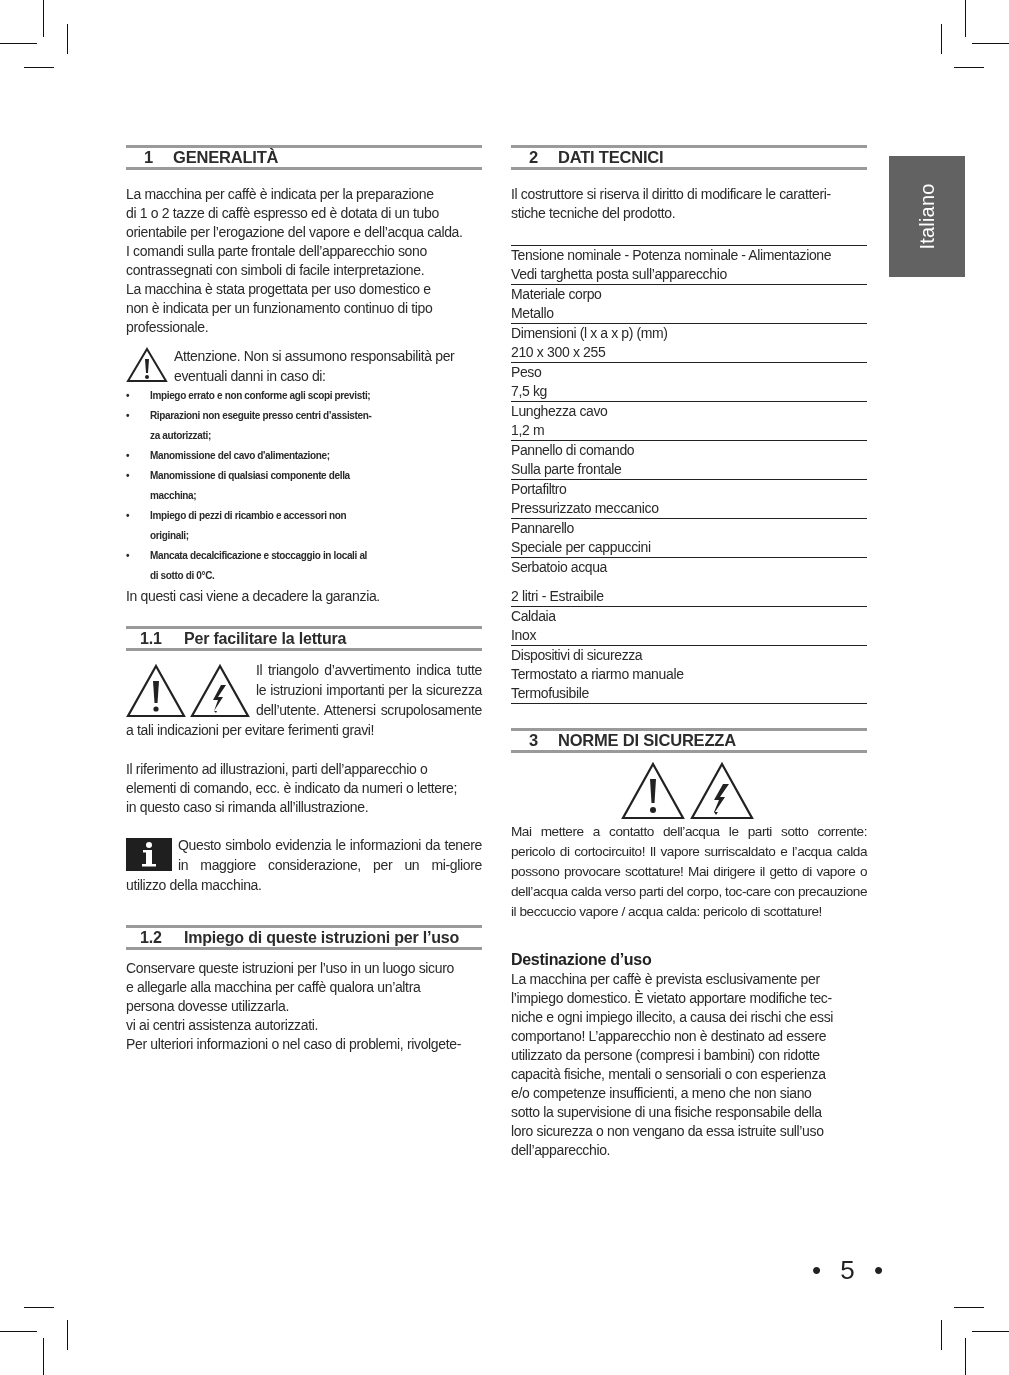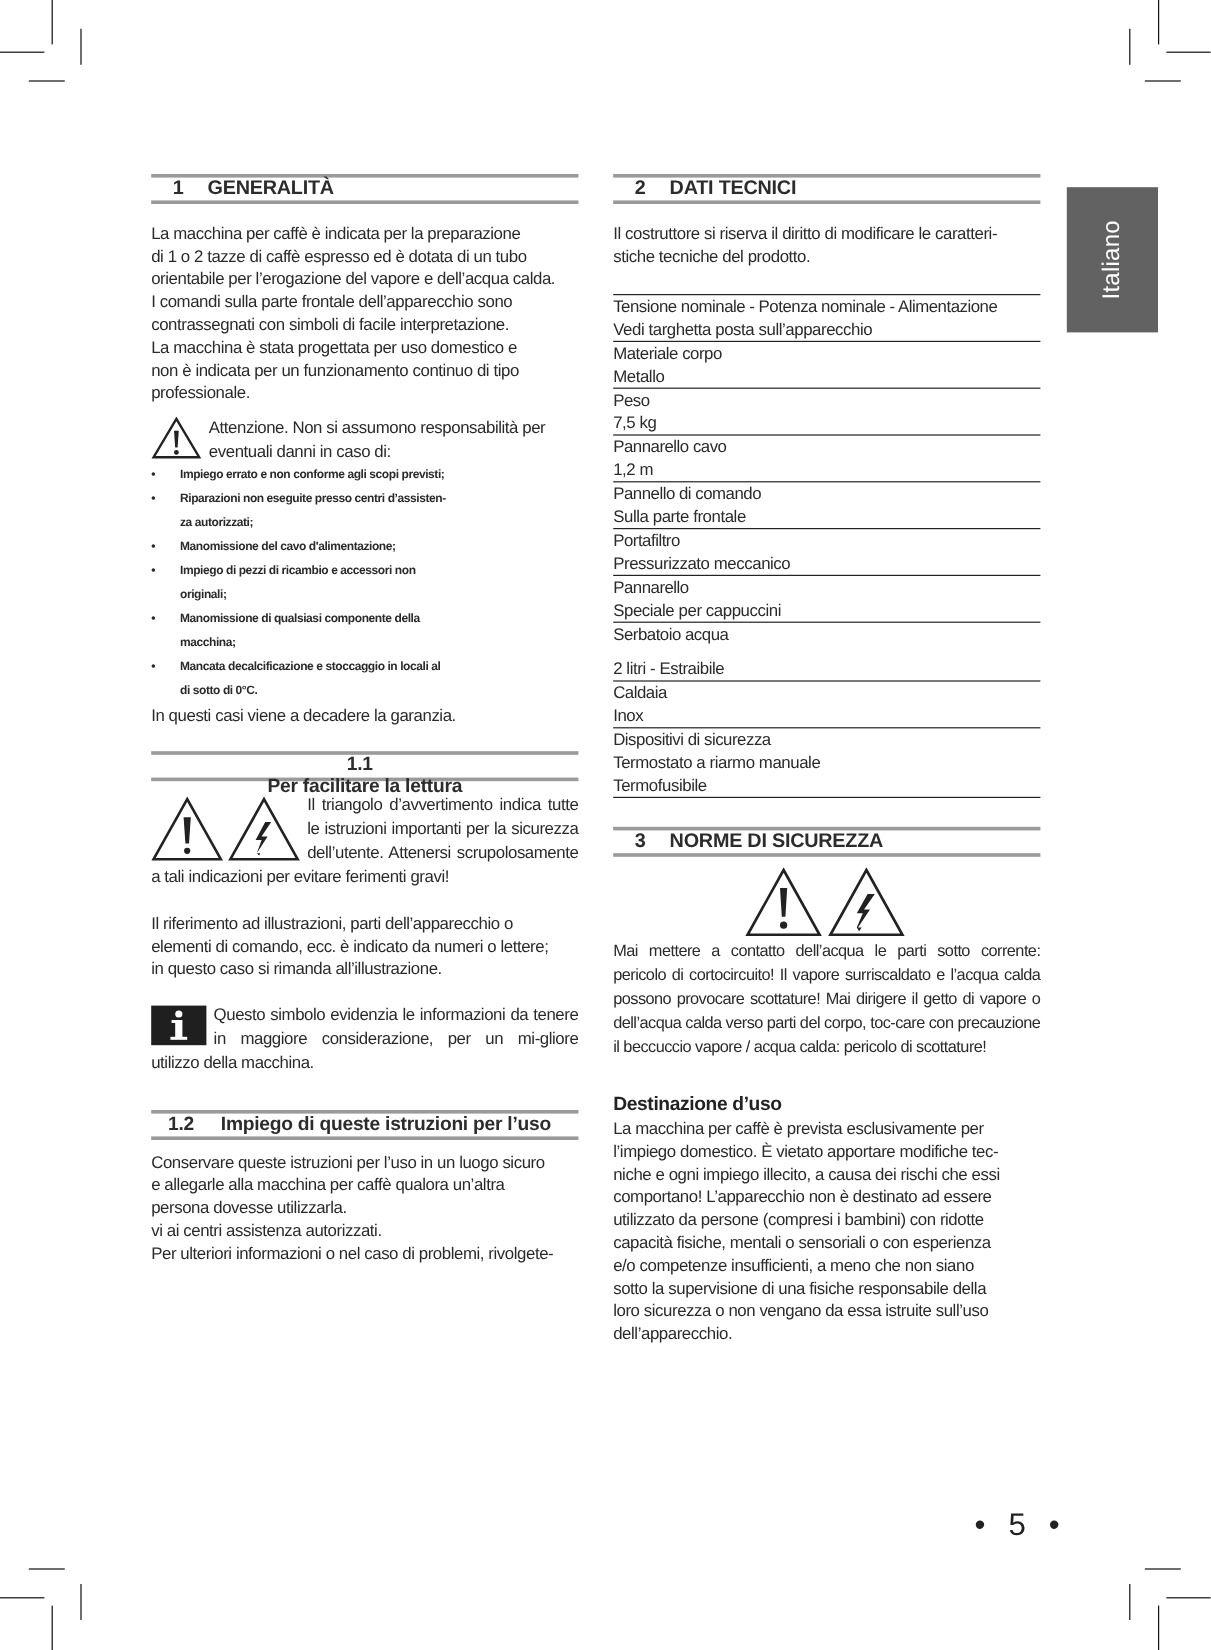--- a/index.html
+++ b/index.html
@@ -107,28 +107,28 @@
       <polygon points="21,2 40,34 2,34" fill="none" stroke="#222" stroke-width="2"></polygon>
       <polygon points="19,12 23,12 22,26 20,26" fill="#222"></polygon>
       <circle cx="21" cy="30" r="2" fill="#222"></circle>
     </svg>
     <div class="txt bold first" style="line-height:20px;">Attenzione. Non si assumono responsabilità per</div>
     <div class="txt bold first" style="line-height:20px;">eventuali danni in caso di:</div>
     <ul class="bullets">
       <li><span>Impiego errato e non conforme agli scopi previsti;</span></li>
       <li><span>Riparazioni non eseguite presso centri d’assisten-</span><br><span>za autorizzati;</span></li>
       <li><span>Manomissione del cavo d'alimentazione;</span></li>
+      <li><span>Manomissione di qualsiasi componente della</span><br><span>macchina;</span></li>
       <li><span>Impiego di pezzi di ricambio e accessori non</span><br><span>originali;</span></li>
-      <li><span>Manomissione di qualsiasi componente della</span><br><span>macchina;</span></li>
       <li><span>Mancata decalcificazione e stoccaggio in locali al</span><br><span>di sotto di 0°C.</span></li>
     </ul>
     <div class="txt bold" style="line-height:20px;">In questi casi viene a decadere la garanzia.</div>
   </div>
 
-  <div class="sec-head" style="margin-top:20px;flex-direction:column;">
+  <div class="sec-head" style="margin-top:20px;">
     <span class="num sub">1.1</span>
     <span class="ttl">Per facilitare la lettura</span>
   </div>
 
   <div style="margin-top:9px;">
     <svg class="float-icons" viewBox="0 0 126 56">
       <g>
         <polygon points="30,3 58,53 2,53" fill="none" stroke="#222" stroke-width="2.2"></polygon>
         <polygon points="27,18 33,18 31.5,40 28.5,40" fill="#222"></polygon>
         <circle cx="30" cy="46" r="2.6" fill="#222"></circle>
@@ -188,25 +188,29 @@
   <div class="spec-table" style="margin-top:22px;" id="spec-table">
       <div class="spec-row">
         <div class="spec-label">Tensione nominale - Potenza nominale - Alimentazione</div>
         <div class="spec-value">Vedi targhetta posta sull’apparecchio</div>
       </div>
       <div class="spec-row">
         <div class="spec-label">Materiale corpo</div>
         <div class="spec-value">Metallo</div>
       </div>
       <div class="spec-row">
+        <div class="spec-label">Dimensioni (l x a x p) (mm)</div>
+        <div class="spec-value">210 x 300 x 255</div>
+      </div>
+      <div class="spec-row">
         <div class="spec-label">Peso</div>
         <div class="spec-value">7,5 kg</div>
       </div>
       <div class="spec-row">
-        <div class="spec-label">Pannarello cavo</div>
+        <div class="spec-label">Lunghezza cavo</div>
         <div class="spec-value">1,2 m</div>
       </div>
       <div class="spec-row">
         <div class="spec-label">Pannello di comando</div>
         <div class="spec-value">Sulla parte frontale</div>
       </div>
       <div class="spec-row">
         <div class="spec-label">Portafiltro</div>
         <div class="spec-value">Pressurizzato meccanico</div>
       </div>

